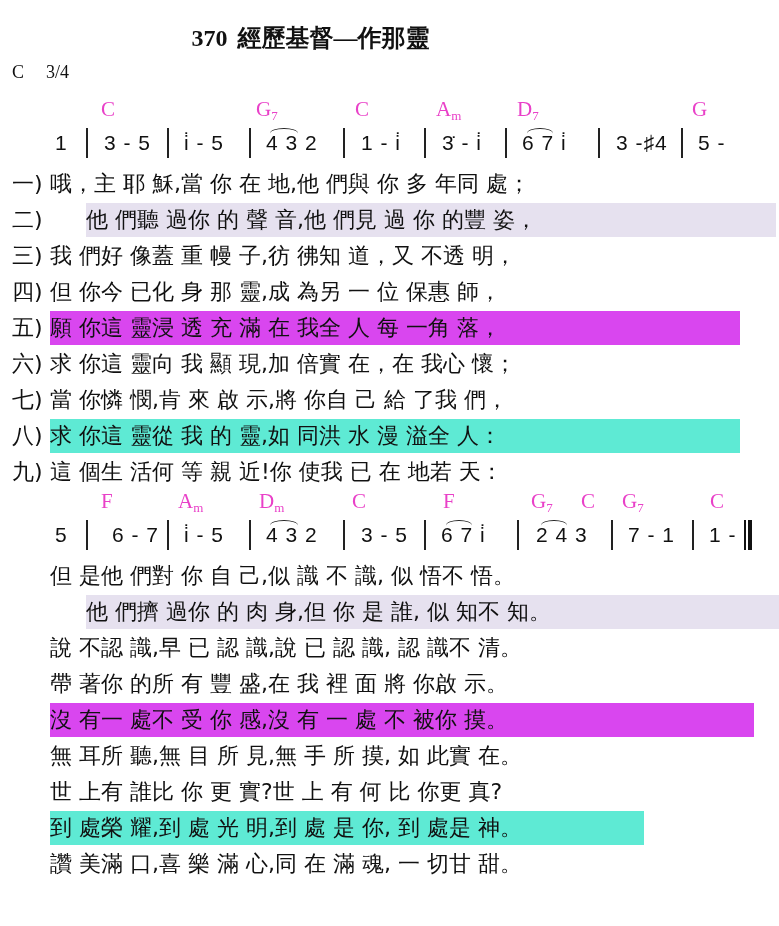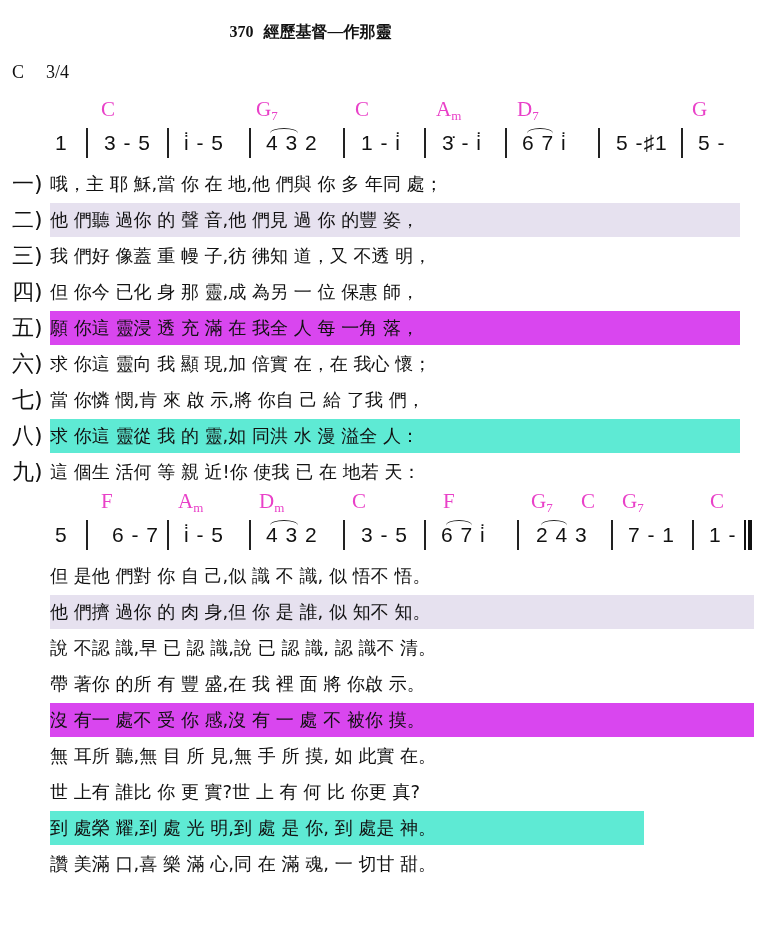--- a/index.html
+++ b/index.html
@@ -1,41 +1,41 @@
 <!DOCTYPE html>
 <html><head>
 <meta charset="utf-8">
 <style>
   html, body { margin:0; padding:0; background:#ffffff; }
   body { width:779px; height:926px; position:relative; overflow:hidden;
          font-family:"DejaVu Serif", serif; color:#111; }
   .title { position:absolute; top:22px; left:0; width:621px; text-align:center;
-           font-family:"Liberation Serif", serif; font-weight:bold; font-size:16px; }
+           font-family:"Liberation Serif", serif; font-weight:bold; font-size:24px; }
   .title .num { margin-right:10px; }
   .meta { position:absolute; top:62px; left:12px; font-family:"Liberation Serif", serif;
           font-size:18px; }
   .meta span { margin-right:22px; }
 
   .chordrow { position:absolute; height:24px; left:0; width:779px; }
   .chord { position:absolute; font-family:"Liberation Serif", serif; font-size:21px;
            color:#e940c8; line-height:24px; }
   .chord sub { font-size:13px; vertical-align:-4px; }
 
   .notesrow { position:absolute; left:0; width:779px; height:34px; }
   .note { position:absolute; font-family:"Liberation Sans", sans-serif; font-size:21px;
           line-height:30px; letter-spacing:1px; white-space:pre; }
   .bar { position:absolute; width:1.5px; height:30px; background:#222; }
   .dbar { position:absolute; height:30px; width:9px; }
   .dbar:before { content:""; position:absolute; left:0; top:0; width:1.5px; height:30px; background:#111; }
   .dbar:after { content:""; position:absolute; left:4px; top:0; width:4px; height:30px; background:#111; }
   .slur { position:absolute; height:10px; border-top:1.5px solid #222; border-radius:50% 50% 0 0; }
 
   .lyric { position:absolute; height:34px; font-family:"DejaVu Sans", sans-serif;
-           font-size:18px; line-height:34px; white-space:pre; }
-  .hl-purple { background:#e6e1ef; }
+           font-size:22px; line-height:34px; white-space:pre; }
+  .hl-purple { background:#e6e1ef;margin-left:36px; }
   .hl-peach { background:#d946ef; }
   .hl-green { background:#5eead4; }
   .verse-no { position:absolute; font-family:"DejaVu Sans", sans-serif; font-size:22px; line-height:34px; left:12px; }
 </style>
 </head>
 <body>
 
 <div class="title">
   <span class="num">370</span><span>經歷基督—作那靈</span>
 </div>
@@ -62,21 +62,21 @@
   <span class="slur" style="left:270px; top:0; width:28px"></span>
   <span class="note" style="left:266px">4 3 2</span>
   <span class="bar" style="left:343px"></span>
   <span class="note" style="left:361px">1 - i̇</span>
   <span class="bar" style="left:424px"></span>
   <span class="note" style="left:442px">3̇ - i̇</span>
   <span class="bar" style="left:505px"></span>
   <span class="slur" style="left:527px; top:0; width:26px"></span>
   <span class="note" style="left:522px">6 7 i̇</span>
   <span class="bar" style="left:598px"></span>
-  <span class="note" style="left:616px">5 -♯1</span>
+  <span class="note" style="left:616px">3 -♯4</span>
   <span class="bar" style="left:681px"></span>
   <span class="note" style="left:698px">5 -</span>
 </div>
 
 <div>
   <span class="verse-no" style="top:167px">一)</span>
   <span class="lyric" style="top:167px; left:50px; width:690px">哦，主 耶 穌,當 你 在 地,他 們與 你 多 年同 處；</span>
 
   <span class="verse-no" style="top:203px">二)</span>
   <span class="lyric hl-purple" style="top:203px; left:50px; width:690px">他 們聽 過你 的 聲 音,他 們見 過 你 的豐 姿，</span>

